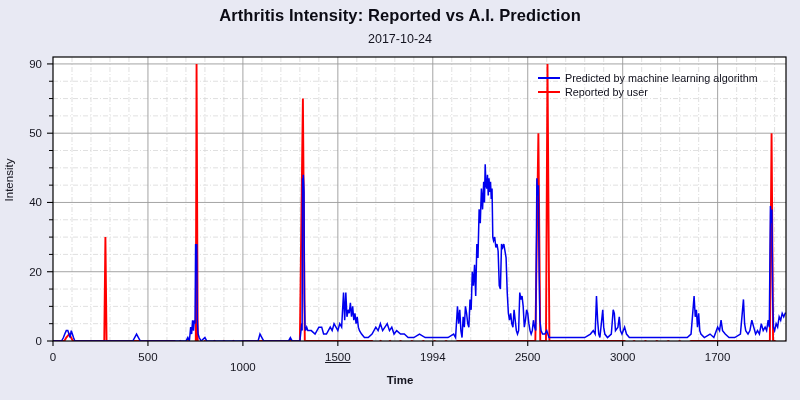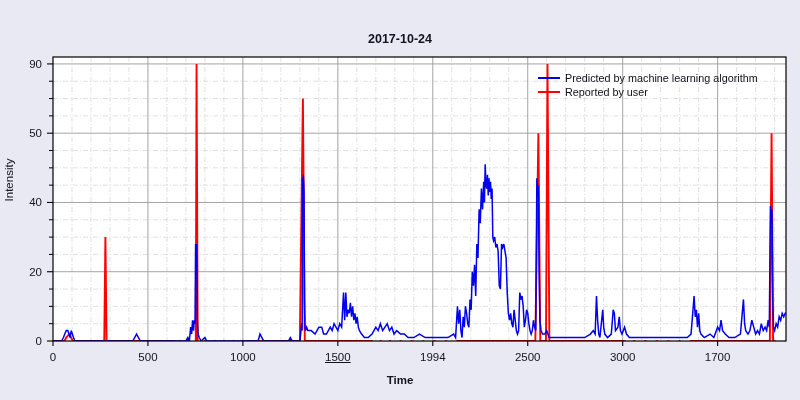--- a/index.html
+++ b/index.html
@@ -29,21 +29,21 @@
     font-weight: bold;
     color: #0b0b14;
     letter-spacing: 0.1px;
   }
   .subtitle {
     position: absolute;
     left: 0; top: 32px;
     width: 800px;
     text-align: center;
     font-size: 12.5px;
-    font-weight: bold;
+    font-weight: normal;
     color: #13131f;
   }
   .ylabel-wrap {
     position: absolute;
     left: 0px;
     top: 120px;
     width: 18px;
     height: 120px;
   }
   .ylabel-inner {
@@ -101,20 +101,21 @@
   }
   .legend-swatch.red { border-top-color: #ff0000; }
   .legend-swatch.blue { border-top-color: #0000ee; }
   svg { display: block; }
 </style>
 </head>
 <body>
 
 <div id="figure">
 
+  <div class="title">Arthritis  Intensity: Reported vs A.I. Prediction</div>
   <div class="subtitle">2017-10-24</div>
 
   <div class="ylabel-wrap">
     <div class="ylabel-inner">Intensity</div>
   </div>
   <div class="xlabel">Time</div>
 
   <svg id="plot" width="800" height="400">
       <rect x="53" y="57" width="733" height="284" fill="#ffffff"></rect>
       <clipPath id="plotclip">
@@ -207,21 +208,21 @@
     </svg>
 
   <div id="ticklabels">
       <div class="tick-label ytick-label" style="left: 8px; width: 34px; top: 341px;">0</div>
       <div class="tick-label ytick-label" style="left: 8px; width: 34px; top: 271.732px;">20</div>
       <div class="tick-label ytick-label" style="left: 8px; width: 34px; top: 202.463px;">40</div>
       <div class="tick-label ytick-label" style="left: 8px; width: 34px; top: 133.195px;">50</div>
       <div class="tick-label ytick-label" style="left: 8px; width: 34px; top: 63.9268px;">90</div>
       <div class="tick-label xtick-label" style="left: 53px; top: 351px;">0</div>
       <div class="tick-label xtick-label" style="left: 147.948px; top: 351px;">500</div>
-      <div class="tick-label xtick-label" style="left: 242.896px; top: 351px;">1000</div>
+      <div class="tick-label xtick-label" style="left: 242.896px; top: 361px;">1000</div>
       <div class="tick-label xtick-label" style="left: 337.845px; top: 351px; text-decoration: underline;">1500</div>
       <div class="tick-label xtick-label" style="left: 432.793px; top: 351px;">1994</div>
       <div class="tick-label xtick-label" style="left: 527.741px; top: 351px;">2500</div>
       <div class="tick-label xtick-label" style="left: 622.689px; top: 351px;">3000</div>
       <div class="tick-label xtick-label" style="left: 717.637px; top: 351px;">1700</div>
     </div>
 
   <div class="legend" id="legend" style="left: 538px; top: 71px;">
       <div class="legend-row">
         <span class="legend-swatch blue"></span>

